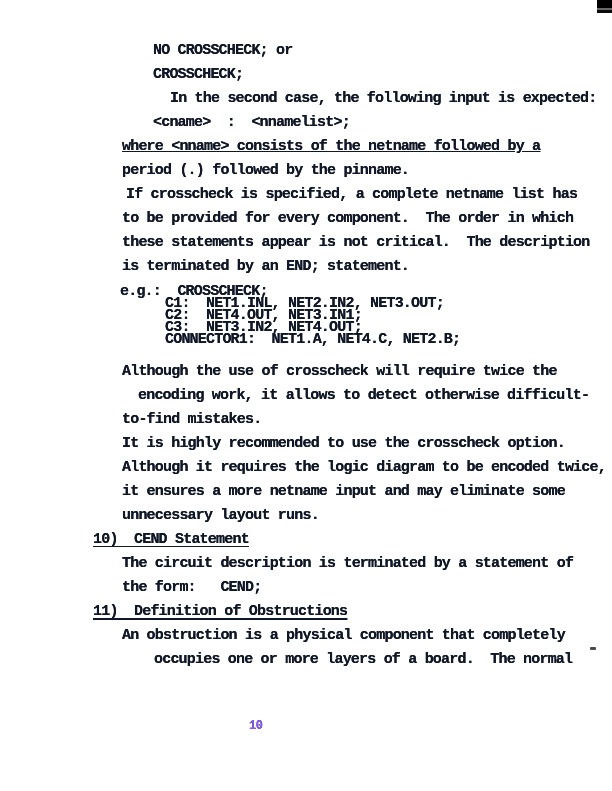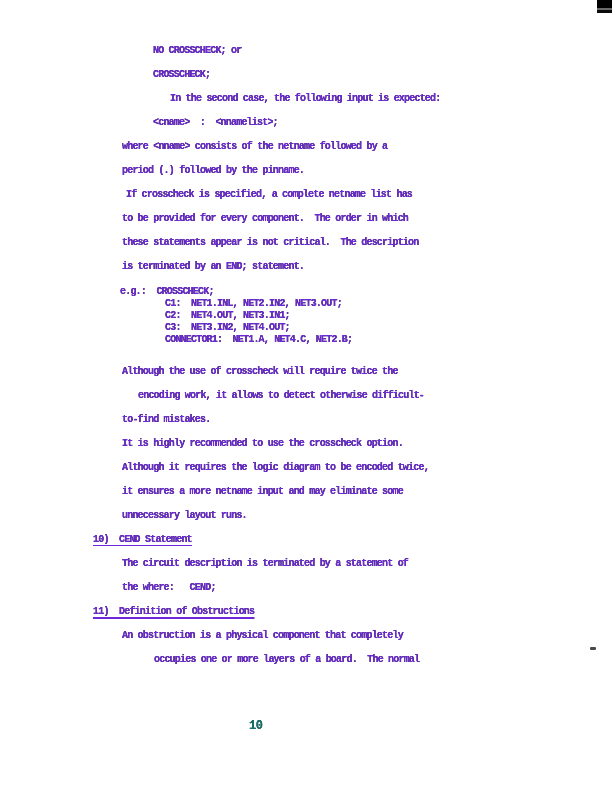--- a/index.html
+++ b/index.html
@@ -11,42 +11,42 @@
     position: relative;
     width: 612px;
     height: 791px;
     background: #ffffff;
     overflow: hidden;
     font-family: "Liberation Mono", "DejaVu Sans Mono", monospace;
   }
   .line {
     position: absolute;
     font-family: "Liberation Mono", "DejaVu Sans Mono", monospace;
-    font-size: 10px;
+    font-size: 15px;
     line-height: 12px;
     font-weight: 700;
     letter-spacing: -0.8px;
-    color: #6d28d9;
+    color: #0f172a;
     white-space: pre;
     text-shadow: 0 0 0.4px #1b1b1b;
   }
   .line.underline {
     text-decoration: underline;
     text-decoration-thickness: 1.5px;
     text-underline-offset: 3px;
   }
   #page-number {
     position: absolute;
     left: 249px;
     top: 720px;
     font-size: 12px;
     line-height: 12px;
     font-weight: 700;
     letter-spacing: -0.5px;
-    color: #0f766e;
+    color: #8b5cf6;
     text-shadow: 0 0 0.4px #1b1b1b;
   }
   #corner-mark {
     position: absolute;
     right: 0;
     top: 0;
     width: 15px;
     height: 13px;
     background: linear-gradient(#000000 0 8px, #6a6a6a 8px 10px, #0b0b0b 10px 13px);
   }
@@ -62,41 +62,41 @@
 </style>
 </head>
 <body>
 
 <div id="page">
   <div id="text-layer">
       <div class="line" style="left: 153px; top: 45px;">NO CROSSCHECK; or</div>
       <div class="line" style="left: 153px; top: 69px;">CROSSCHECK;</div>
       <div class="line" style="left: 122px; top: 93px; margin-left: 48px;">In the second case, the following input is expected:</div>
       <div class="line" style="left: 153px; top: 117px;">&lt;cname&gt;  :  &lt;nnamelist&gt;;</div>
-      <div class="line" style="left: 122px; top: 141px;">where &lt;nname&gt; consists of the netname followed by a</div>
+      <div class="line" style="left: 122px; top: 141px; text-decoration: underline;">where &lt;nname&gt; consists of the netname followed by a</div>
       <div class="line" style="left: 122px; top: 165px;">period (.) followed by the pinname.</div>
       <div class="line" style="left: 126px; top: 189px;">If crosscheck is specified, a complete netname list has</div>
       <div class="line" style="left: 122px; top: 213px;">to be provided for every component.  The order in which</div>
       <div class="line" style="left: 122px; top: 237px;">these statements appear is not critical.  The description</div>
       <div class="line" style="left: 122px; top: 261px;">is terminated by an END; statement.</div>
       <div class="line" style="left: 120px; top: 286px;">e.g.:  CROSSCHECK;</div>
       <div class="line" style="left: 165px; top: 298px;">C1:  NET1.INL, NET2.IN2, NET3.OUT;</div>
       <div class="line" style="left: 165px; top: 310px;">C2:  NET4.OUT, NET3.IN1;</div>
       <div class="line" style="left: 165px; top: 322px;">C3:  NET3.IN2, NET4.OUT;</div>
       <div class="line" style="left: 165px; top: 334px;">CONNECTOR1:  NET1.A, NET4.C, NET2.B;</div>
       <div class="line" style="left: 122px; top: 366px;">Although the use of crosscheck will require twice the</div>
       <div class="line" style="left: 122px; top: 390px; padding-left: 16px;">encoding work, it allows to detect otherwise difficult-</div>
       <div class="line" style="left: 122px; top: 414px;">to-find mistakes.</div>
       <div class="line" style="left: 122px; top: 438px;">It is highly recommended to use the crosscheck option.</div>
       <div class="line" style="left: 122px; top: 462px;">Although it requires the logic diagram to be encoded twice,</div>
       <div class="line" style="left: 122px; top: 486px;">it ensures a more netname input and may eliminate some</div>
       <div class="line" style="left: 122px; top: 510px;">unnecessary layout runs.</div>
       <div class="line underline" style="left: 93px; top: 534px; text-decoration: underline;">10)  CEND Statement</div>
       <div class="line" style="left: 122px; top: 558px;">The circuit description is terminated by a statement of</div>
-      <div class="line" style="left: 122px; top: 582px;">the where:   CEND;</div>
+      <div class="line" style="left: 122px; top: 582px;">the form:   CEND;</div>
       <div class="line underline" style="left: 93px; top: 606px;">11)  Definition of Obstructions</div>
       <div class="line" style="left: 122px; top: 630px;">An obstruction is a physical component that completely</div>
       <div class="line" style="left: 122px; top: 654px; margin-left: 32px;">occupies one or more layers of a board.  The normal</div>
     </div>
   <div id="page-number">10</div>
   <div id="corner-mark"></div>
   <div id="speck"></div>
 </div>
 
 </body></html>

